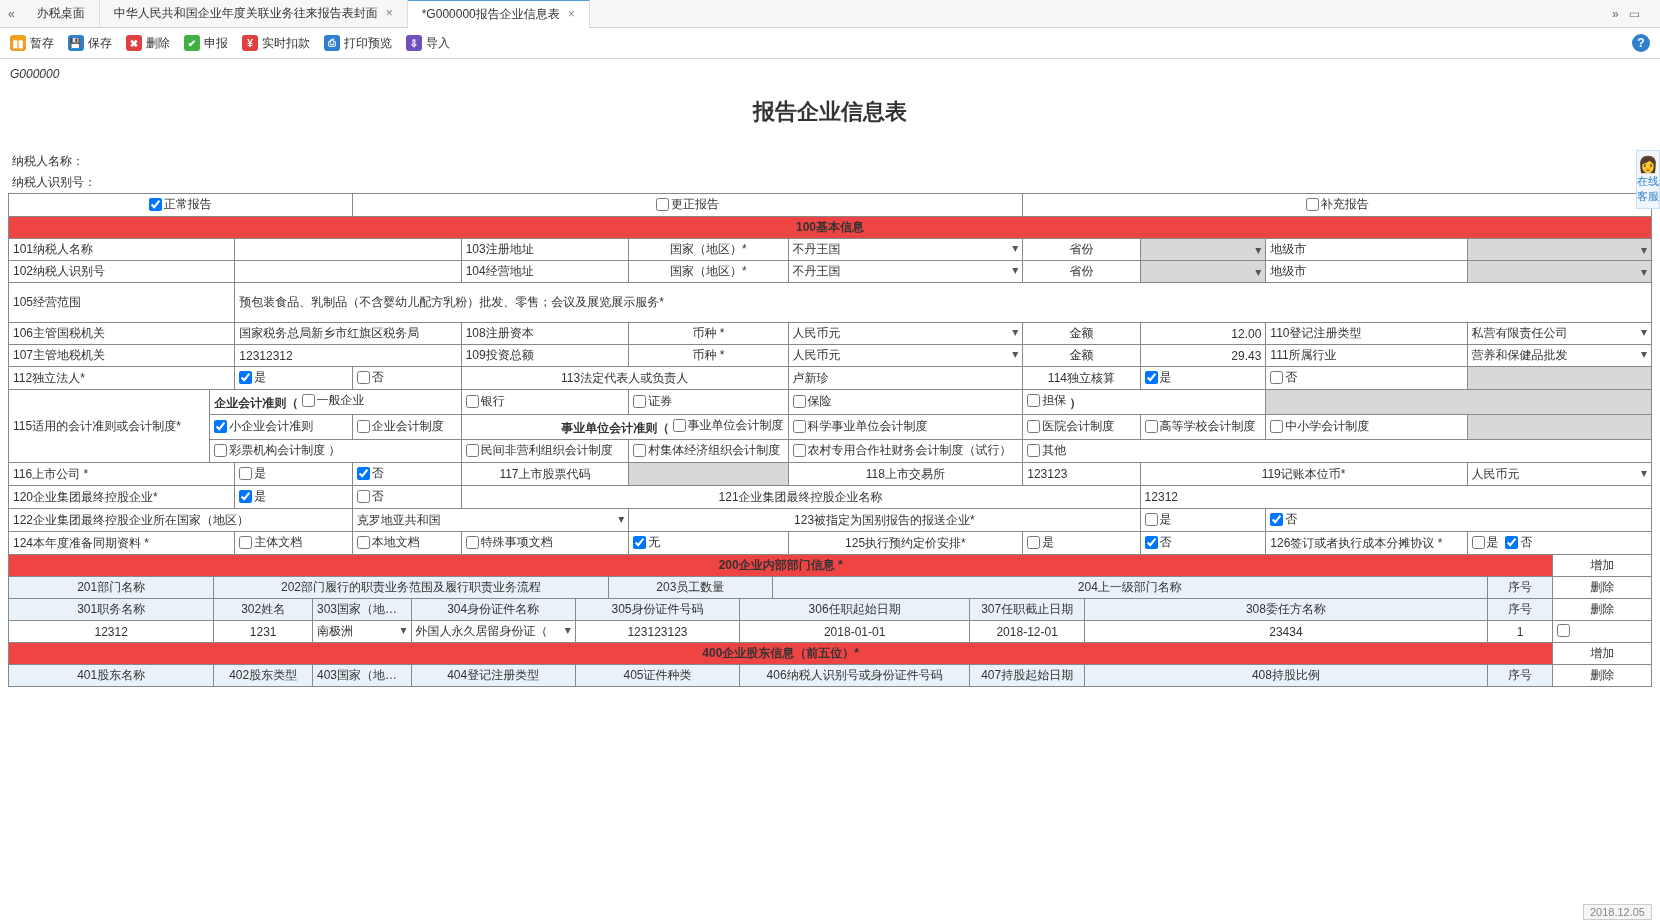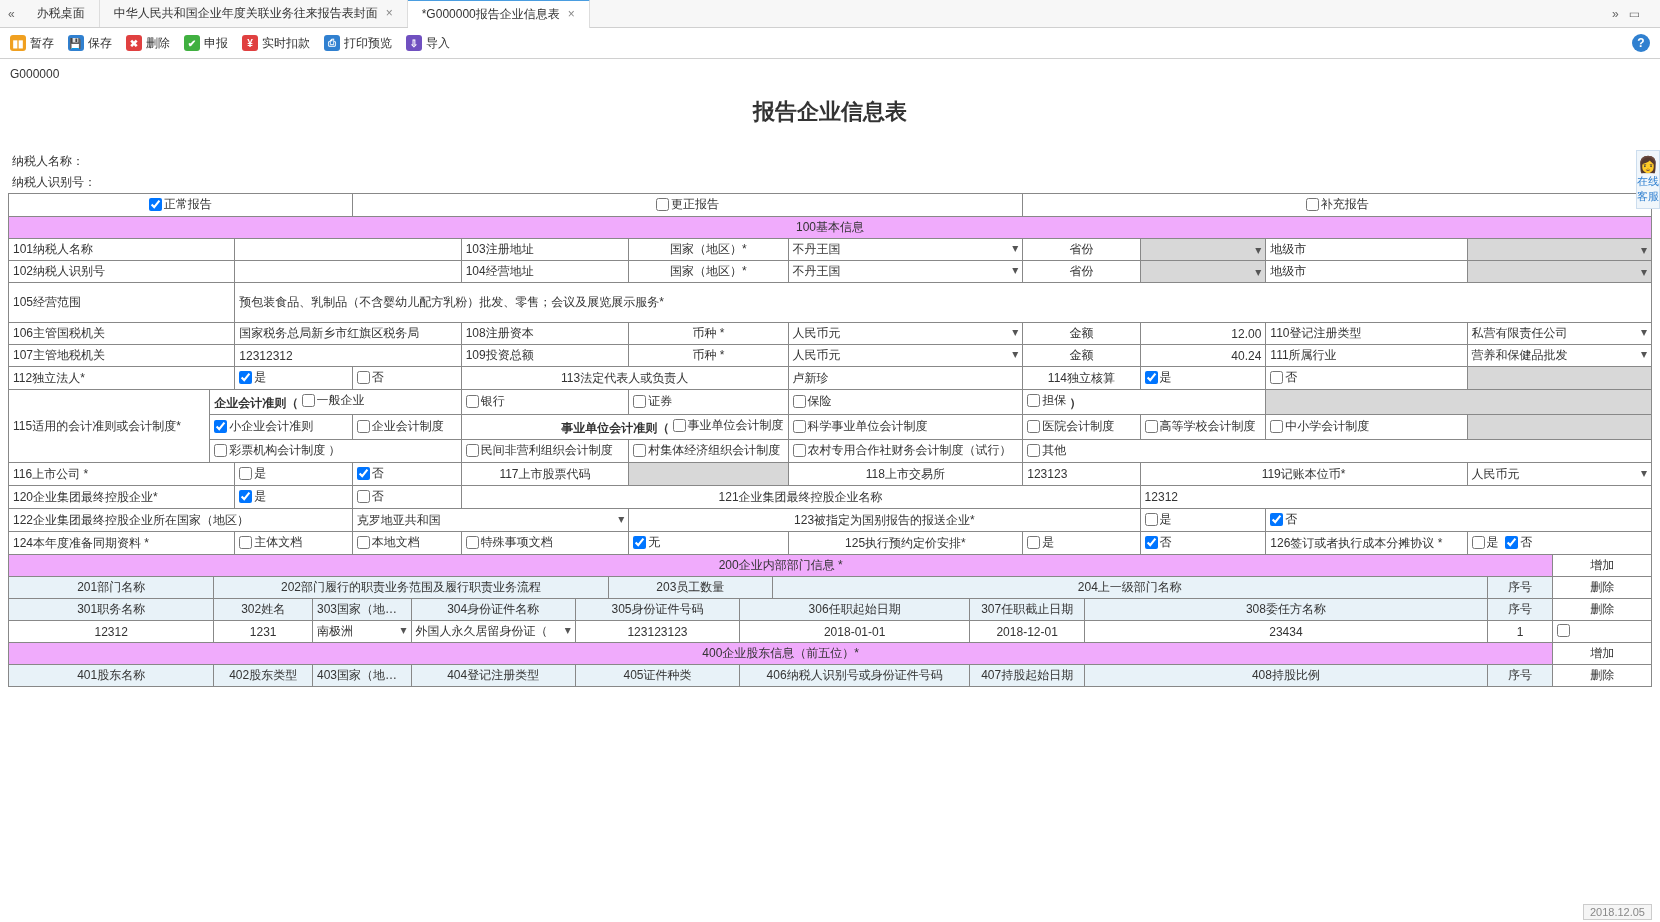--- a/index.html
+++ b/index.html
@@ -15,26 +15,26 @@
 .tb-icon { width: 16px; height: 16px; border-radius: 3px; display: inline-flex; align-items: center; justify-content: center; color: #fff; font-size: 10px; font-weight: bold; }
 .ic-pause { background: #f0a020; }
 .ic-save { background: #3080d0; }
 .ic-del { background: #e04040; }
 .ic-submit { background: #40b040; }
 .ic-pay { background: #e04040; }
 .ic-print { background: #3080d0; }
 .ic-import { background: #7050c0; }
 .help { margin-left: auto; width: 18px; height: 18px; border-radius: 50%; background: #3080d0; color: #fff; text-align: center; line-height: 18px; font-weight: bold; cursor: pointer; }
 .content { padding: 4px 8px; }
-.code-line { padding: 4px 0 8px 2px; }
+.code-line { padding: 4px 0 8px 2px; font-style: italic; }
 .title { text-align: center; font-size: 22px; font-weight: bold; padding: 8px 0 24px; }
 .meta { padding: 2px 0 2px 4px; }
 table.grid { width: 100%; border-collapse: collapse; table-layout: fixed; }
 table.grid td, table.grid th { border: 1px solid #888; padding: 2px 4px; height: 22px; vertical-align: middle; overflow: hidden; white-space: nowrap; text-overflow: ellipsis; }
-.hdr { background: #f0abfc; text-align: center; font-weight: normal; }
+.hdr { background: #ef4444; text-align: center; font-weight: bold; }
 .hdr2 { background: #e8f2f8; text-align: center; }
 .lbl { text-align: left; }
 .ctr { text-align: center; }
 .rgt { text-align: right; }
 .gray { background: #d8d8d8; }
 .chk { display: inline-flex; align-items: center; gap: 2px; }
 .chk input { margin: 0; }
 .sel-arrow::after { content: "▾"; float: right; color: #555; }
 .footer { position: fixed; bottom: 2px; right: 8px; color: #888; border: 1px solid #ccc; padding: 1px 6px; background: #f5f5f5; font-size: 11px; }
 .side-widget { position: fixed; right: 0; top: 150px; width: 24px; text-align: center; font-size: 11px; color: #3080d0; background: #f0f6fb; border: 1px solid #cde; padding: 4px 0; }
@@ -162,21 +162,21 @@
       <td class="lbl">110登记注册类型</td>
       <td class="sel-arrow">私营有限责任公司</td>
     </tr>
     <tr>
       <td class="lbl" colspan="2">107主管地税机关</td>
       <td colspan="2">12312312</td>
       <td class="lbl">109投资总额</td>
       <td class="ctr">币种 *</td>
       <td class="sel-arrow">人民币元</td>
       <td class="ctr">金额</td>
-      <td class="rgt">40.24</td>
+      <td class="rgt">29.43</td>
       <td class="lbl">111所属行业</td>
       <td class="sel-arrow">营养和保健品批发</td>
     </tr>
     <tr>
       <td class="lbl" colspan="2">112独立法人*</td>
       <td><span class="chk">
               <input type="checkbox" checked="" style="">
               <span>是</span>
             </span></td>
       <td><span class="chk">

